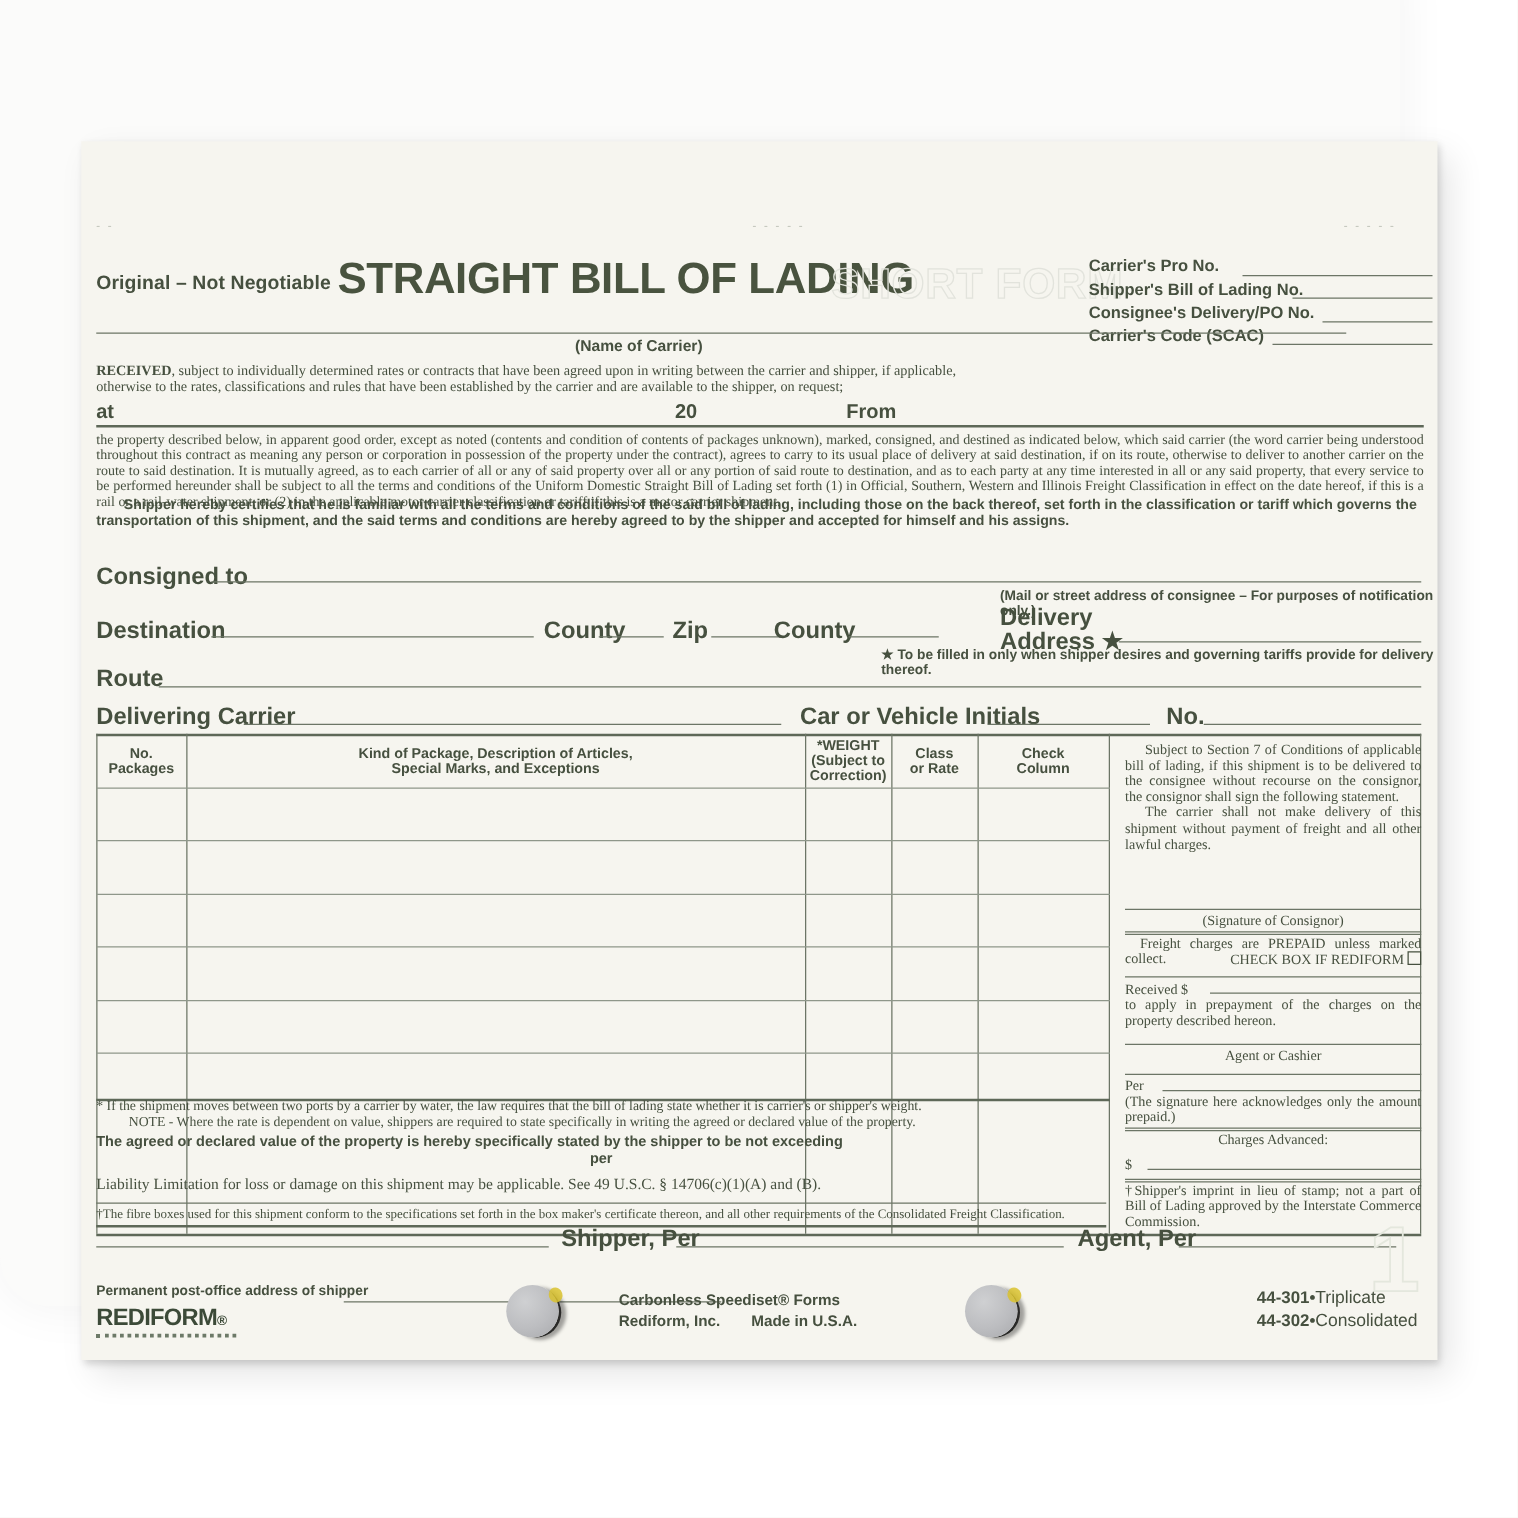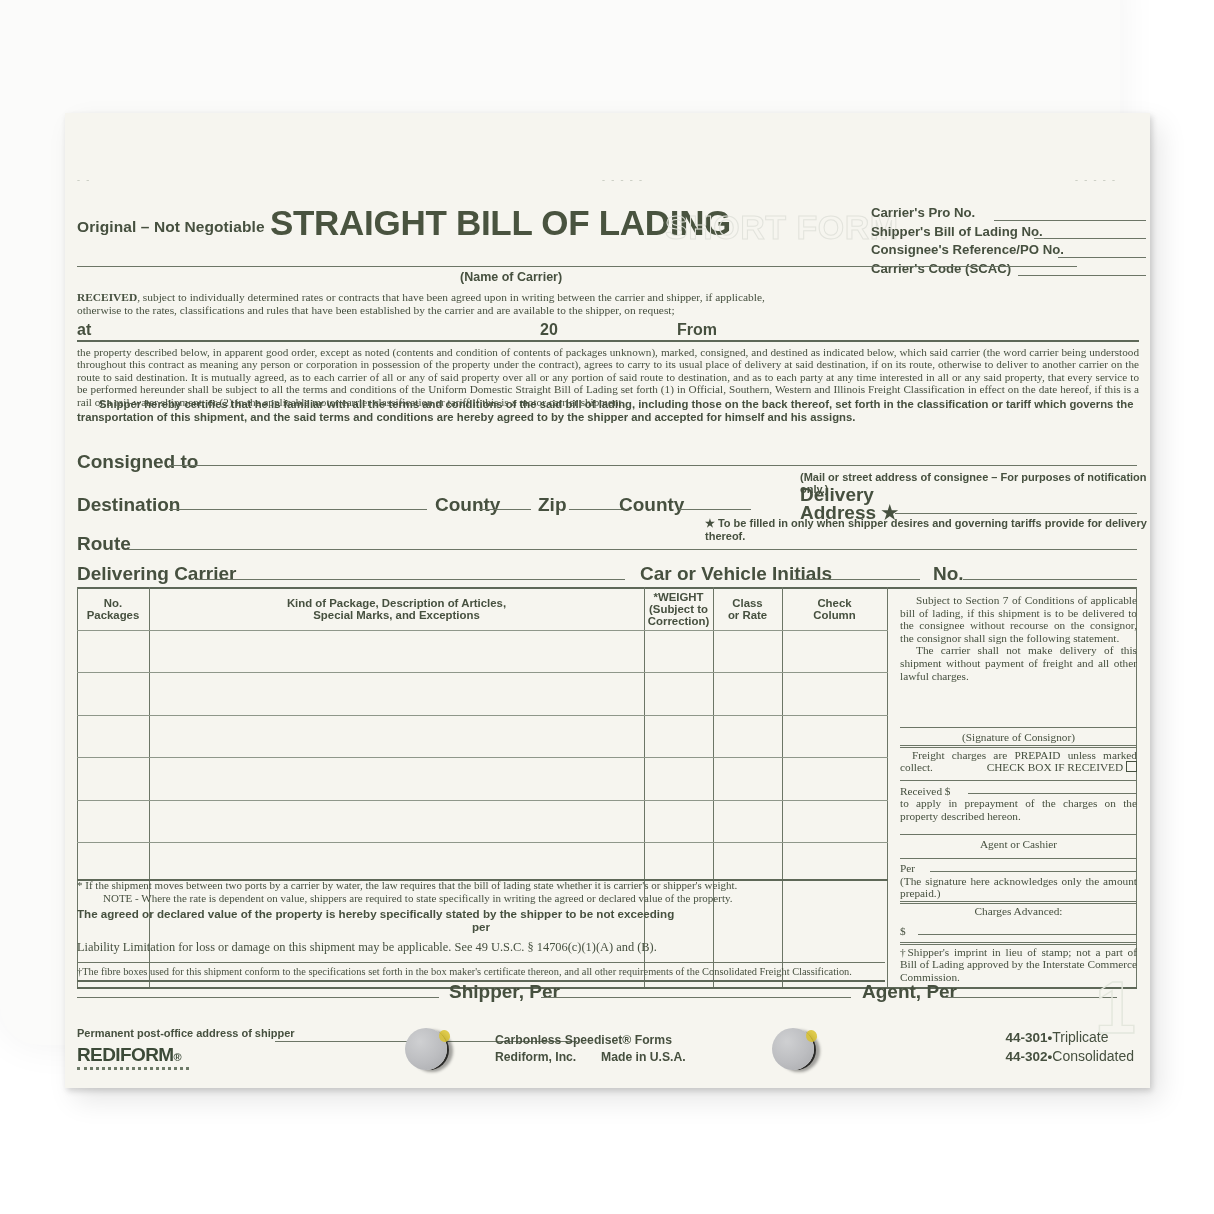--- a/index.html
+++ b/index.html
@@ -130,21 +130,21 @@
   <div id="hdr-fields" class="sans">
     <div class="row">
       <span class="lbl" style="font-weight:bold;">Carrier's Pro No.</span>
       <span class="ln" style="width:152px;"></span>
     </div>
     <div class="row">
       <span class="lbl" style="font-weight:bold;">Shipper's Bill of Lading No.</span>
       <span class="ln" style="width:112px;"></span>
     </div>
     <div class="row">
-      <span class="lbl" style="font-weight:bold;">Consignee's Reference/PO No.</span>
+      <span class="lbl" style="font-weight:bold;">Consignee's Delivery/PO No.</span>
       <span class="ln" style="width:88px;"></span>
     </div>
     <div class="row">
       <span class="lbl" style="font-weight:bold;">Carrier's Code (SCAC)</span>
       <span class="ln" style="width:128px;"></span>
     </div>
   </div>
 
   <div class="rule" id="carrier-line"></div>
   <div class="abs sans" id="nameofcarrier" style="font-weight:bold;">(Name of Carrier)</div>
@@ -241,21 +241,21 @@
     <div id="rnote" class="serif">
       <p style="text-indent:16px;margin-top:7px;">Subject to Section 7 of Conditions of applicable bill of lading, if this shipment is to be delivered to the consignee without recourse on the consignor, the consignor shall sign the following statement.</p>
       <p style="text-indent:16px;">The carrier shall not make delivery of this shipment without payment of freight and all other lawful charges.</p>
       <div style="height:42px;"></div>
       <div class="nrule"></div>
       <div class="ctr">(Signature of Consignor)</div>
       <div class="nrule2"></div>
       <div class="nrule2"></div>
       <div style="text-indent:12px;">Freight charges are PREPAID unless marked collect.</div>
       <div style="text-align:right;margin-top:-13px;">
-        <span>CHECK BOX IF RECEIVED</span>
+        <span>CHECK BOX IF REDIFORM</span>
         <span class="box"></span>
       </div>
       <div class="nrule" style="margin-top:6px;"></div>
       <div style="position:relative;margin-top:4px;">
         <span>Received $</span>
         <span style="position:absolute;left:68px;right:0;bottom:3px;height:1px;background:#6c7566;"></span>
       </div>
       <div>to apply in prepayment of the charges on the property described hereon.</div>
       <div class="nrule" style="margin-top:12px;"></div>
       <div class="ctr">Agent or Cashier</div>

